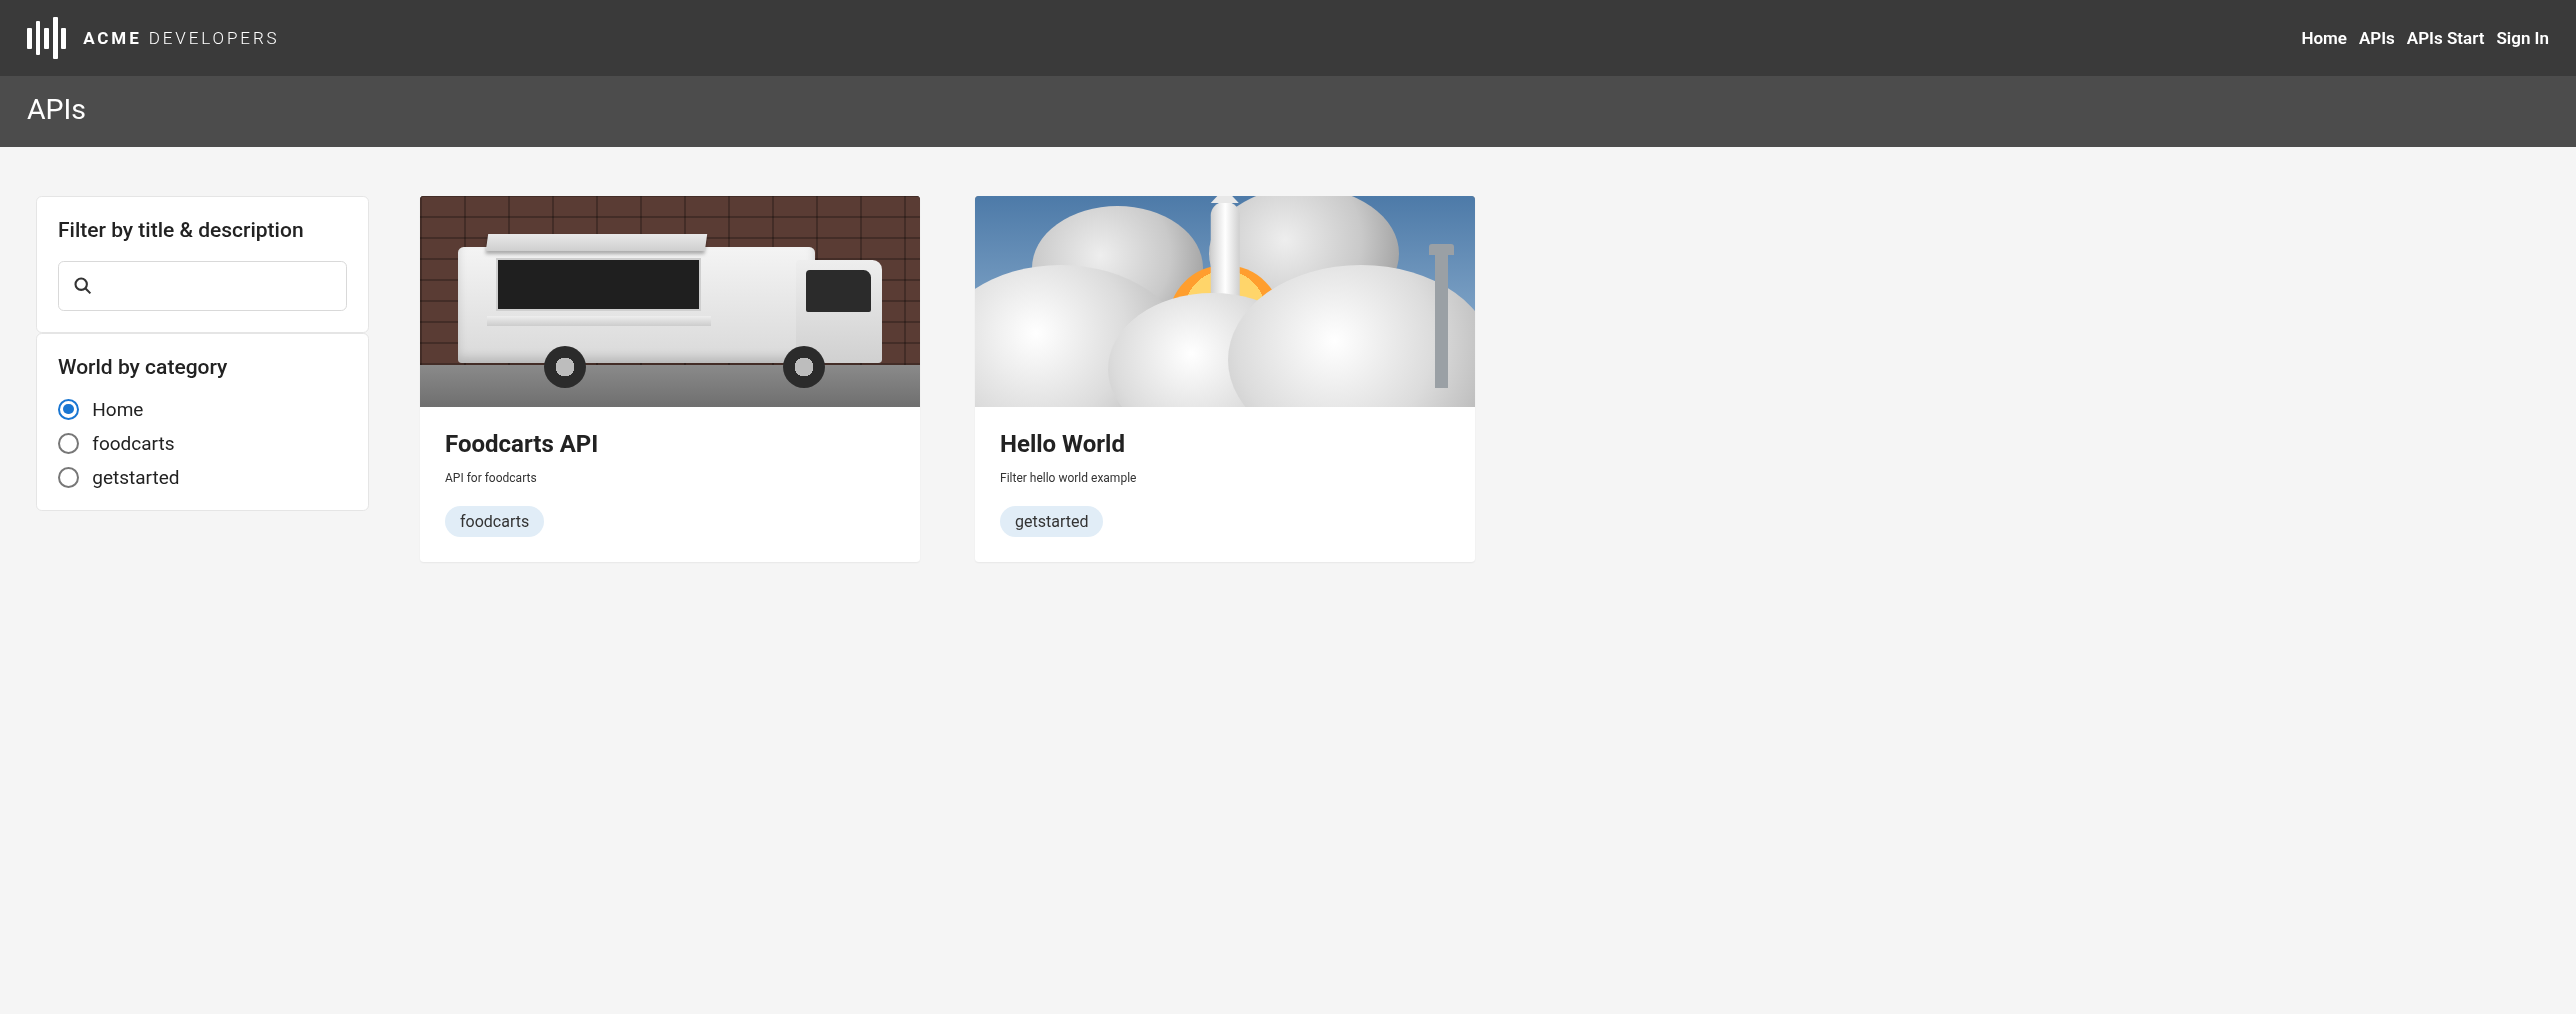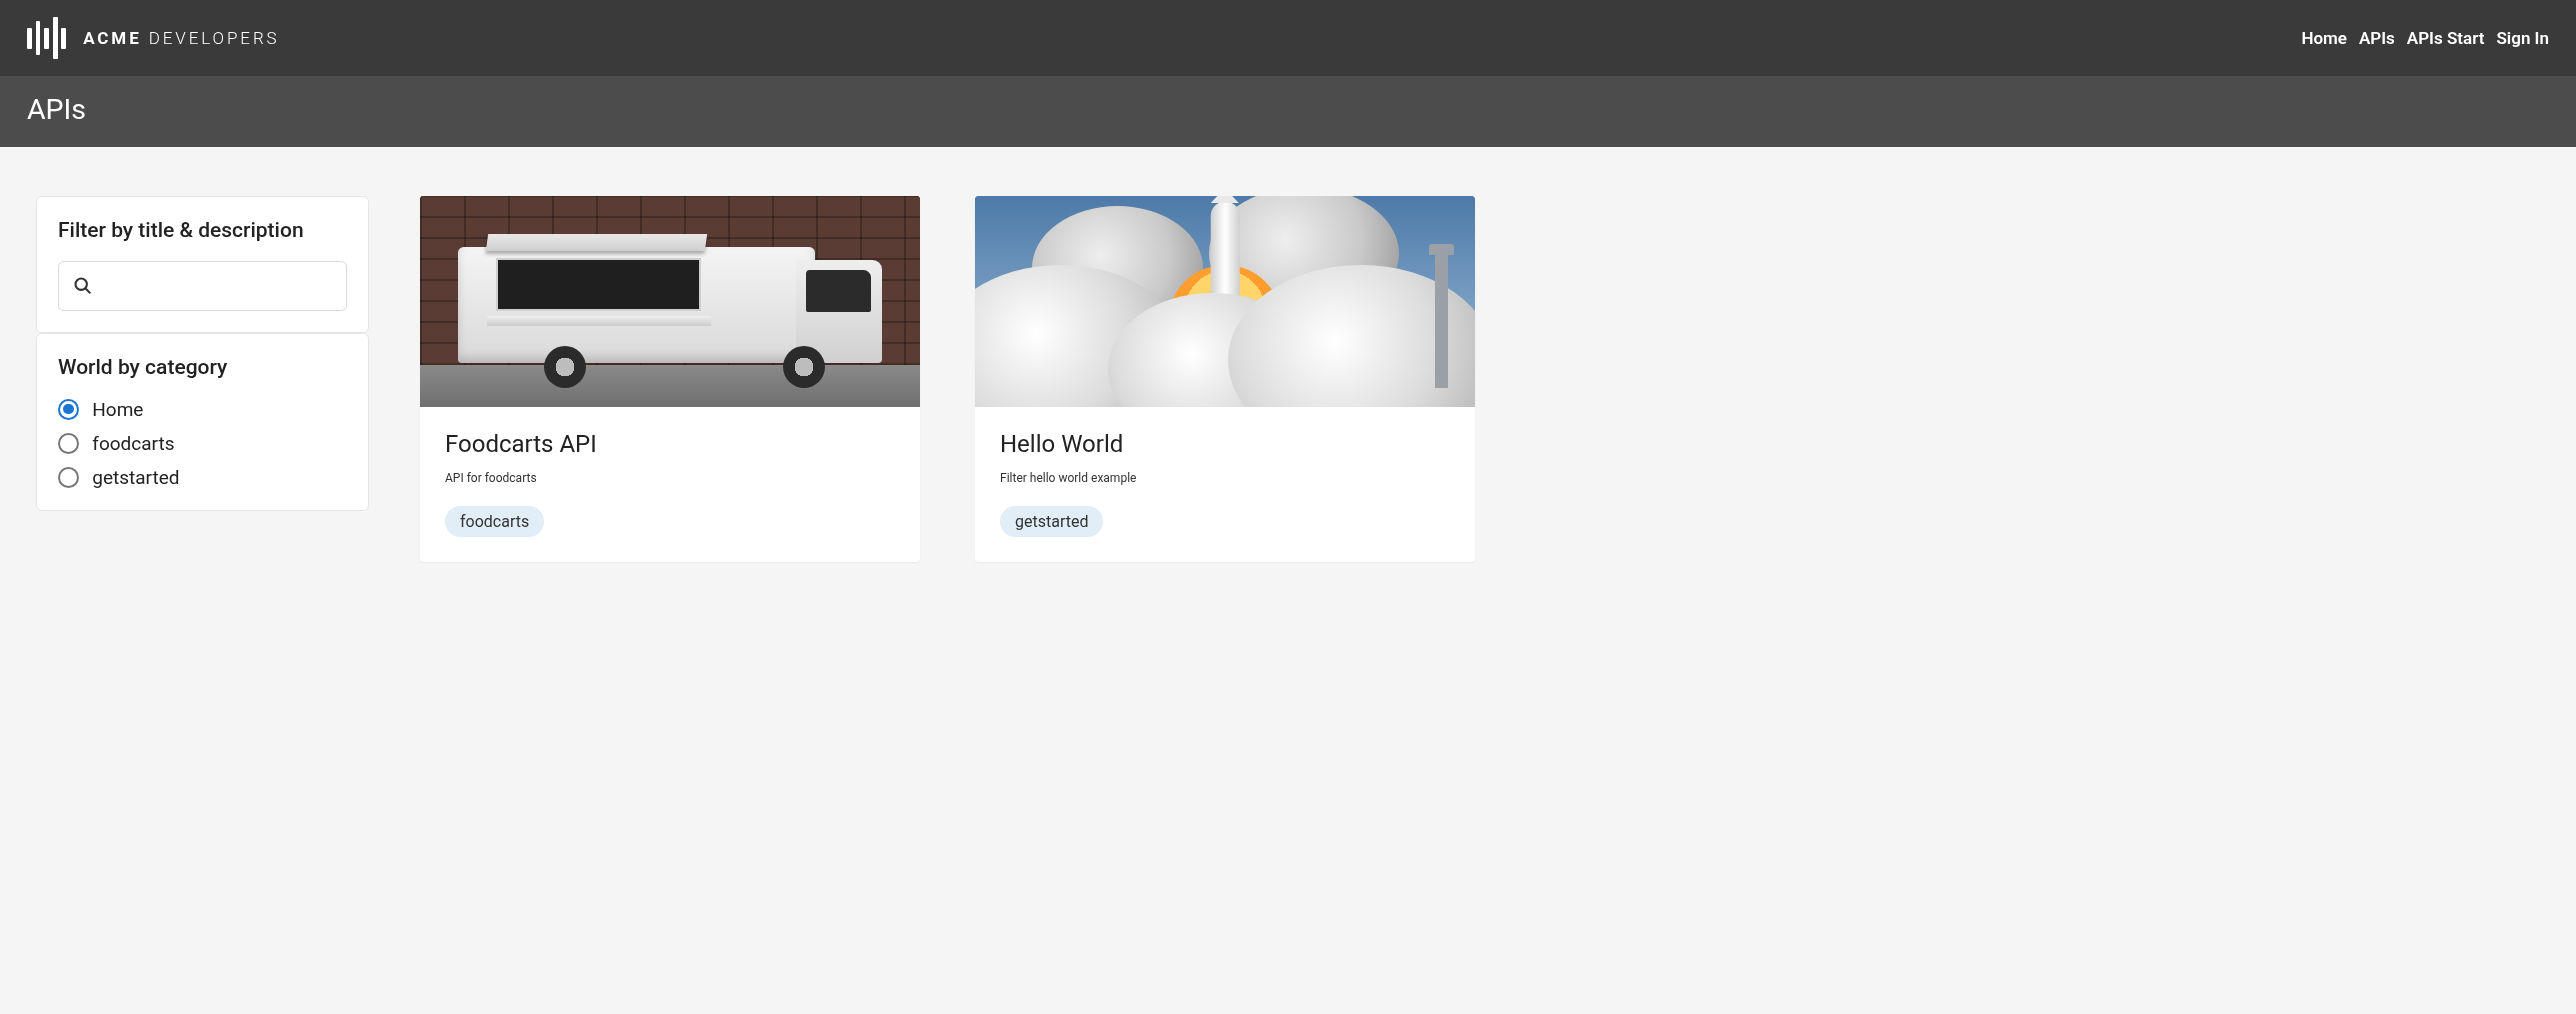--- a/index.html
+++ b/index.html
@@ -165,21 +165,21 @@
       height: 211px;
       background: #888;
       position: relative;
       overflow: hidden;
     }
     .card-body {
       padding: 23px 25px 25px 25px;
     }
     .card-title {
       font-size: 24px;
-      font-weight: 400;
+      font-weight: 700;
       margin-bottom: 13.3px;
     }
     .card-desc {
       font-size: 12px;
       color: #333;
       margin-bottom: 21px;
     }
     .chip {
       display: inline-block;
       background: #e1edf7;

